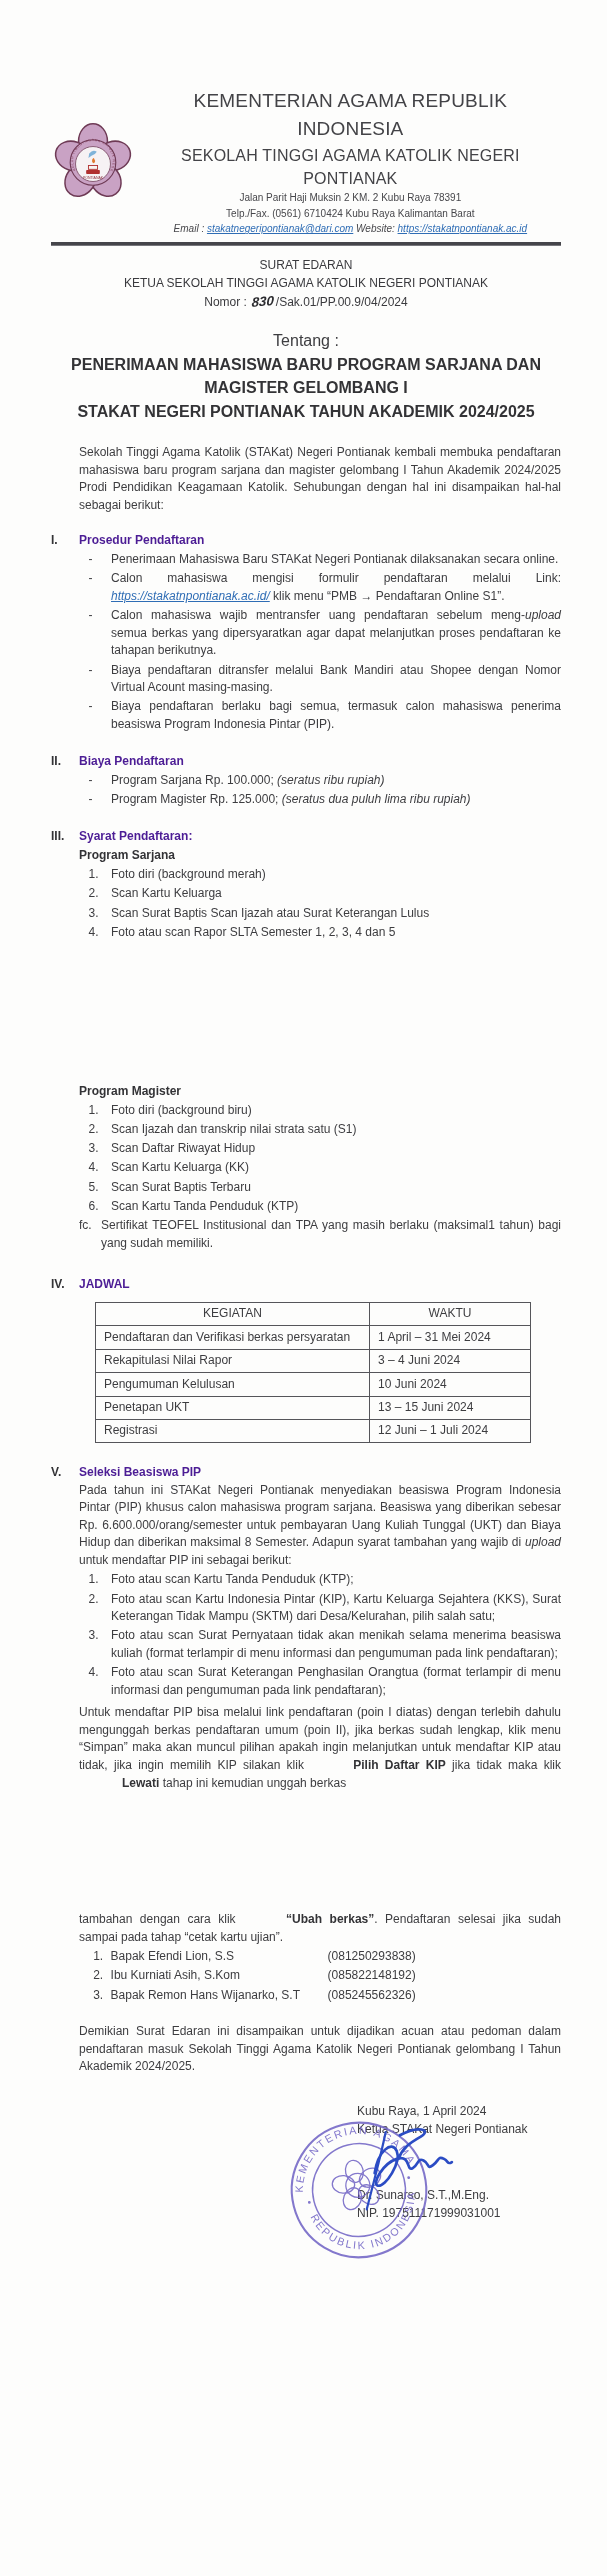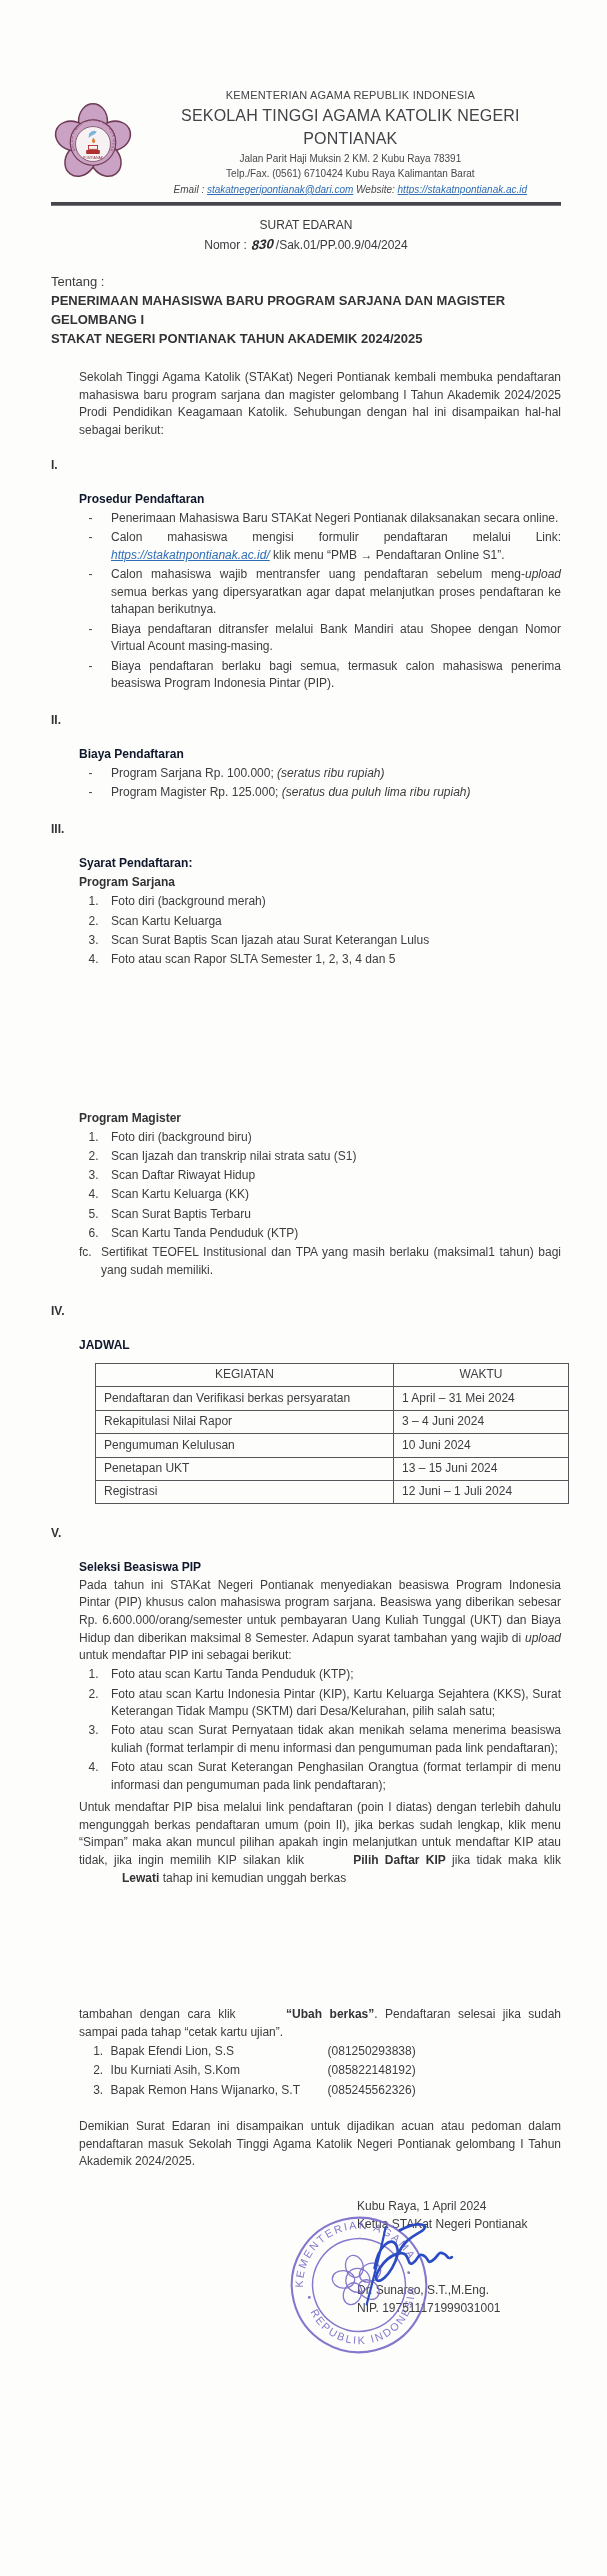--- a/index.html
+++ b/index.html
@@ -8,46 +8,46 @@
     background:#fdfdfc;color:#3d3d40;
     font-family:"Liberation Sans","DejaVu Sans",sans-serif;
     font-size:12px;line-height:1.47;
   }
   .content{padding:0 46px 0 51px;}
   .spacer-top{height:87px;}
   
   .letterhead{display:flex;align-items:center;}
   .logo{width:84px;height:79px;flex:none;margin-right:4.7px;}
   .lh-text{flex:1;text-align:center;color:#434347;}
-  .lh-ministry{font-size:11px;letter-spacing:0.2px;}
+  .lh-ministry{font-size:19px;letter-spacing:0.2px;}
   .lh-inst{font-size:16px;letter-spacing:0.2px;margin-top:0.8px;}
   .lh-addr,.lh-phone{font-size:10px;margin-top:0.8px;color:#47474b;}
   .lh-contact{font-size:10px;font-style:italic;margin-top:0.8px;color:#47474b;}
   a.lnk{color:#2f6db5;text-decoration:underline;font-style:italic;cursor:pointer;}
   .rule{height:3.2px;background:#45454a;border-bottom:0.8px solid #77777c;margin-top:4.7px;}
   
   .title-block{text-align:center;margin-top:11px;font-size:12px;color:#3a3a3e;}
   .hand{display:inline-block;font-weight:600;font-size:13.4px;font-style:italic;
         transform:rotate(-5deg) skewX(-8deg);color:#2c2c30;padding:0 1.6px;}
-  .tentang{margin-top:17.4px;font-size:13px;}
+  .tentang{text-align:center;margin-top:17.4px;font-size:16px;}
   .subject{font-weight:bold;color:#333336;}
   
   .para{margin:20.6px 0 0 28px;text-align:justify;}
   .sec{display:flex;margin-top:17.4px;}
   .sec-num{width:28px;font-weight:bold;color:#333336;flex:none;}
   .sec-body{flex:1;min-width:0;}
-  .sec-title{font-weight:bold;color:#0f172a;margin-top:34px;}
+  .sec-title{font-weight:bold;color:#4c1d95;}
   .sub-title{font-weight:bold;color:#333336;margin-top:1.6px;}
   .dli,.nli{display:flex;margin-top:1.6px;}
   .dm,.nm{width:32px;padding-left:9.5px;flex:none;box-sizing:border-box;}
   .dt,.nt{flex:1;text-align:justify;min-width:0;}
   .em{font-style:italic;}
   .b{font-weight:bold;color:#333336;padding-left:43px;}
   
-  .tbl{border-collapse:collapse;margin:8px 0 0 16px;width:474px;
+  .tbl{border-collapse:collapse;margin:8px 0 0 16px;width:436px;
        border:1.2px solid #55555a;}
   .tbl th,.tbl td{border:0.8px solid #55555a;padding:2.4px 8px;font-weight:normal;
        font-size:12px;color:#3d3d40;}
   .tbl th{text-align:center;}
   .tbl td.c1{width:63%;}
   
   .c-row{display:flex;margin:1.6px 0 0 14.2px;}
   .c-no{width:17.4px;flex:none;}
   .c-name{width:207px;flex:none;}
   .c-phone{flex:1;margin-left:10px;}
@@ -106,20 +106,21 @@
         <div class="lh-inst">SEKOLAH TINGGI AGAMA KATOLIK NEGERI PONTIANAK</div>
         <div class="lh-addr">Jalan Parit Haji Muksin 2 KM. 2 Kubu Raya 78391</div>
         <div class="lh-phone">Telp./Fax. (0561) 6710424 Kubu Raya Kalimantan Barat</div>
         <div class="lh-contact"><span>Email : </span><a class="lnk">stakatnegeripontianak@dari.com</a><span> Website: </span><a class="lnk">https://stakatnpontianak.ac.id</a></div>
       </div>
     </div>
     <div class="rule"></div>
 
     <div class="title-block">
       <div>SURAT EDARAN</div>
+      <div>KETUA SEKOLAH TINGGI AGAMA KATOLIK NEGERI PONTIANAK</div>
       <div><span>Nomor :</span> <span class="hand">830</span><span>/Sak.01/PP.00.9/04/2024</span></div>
     </div>
     <div class="tentang">
       <div>Tentang :</div>
       <div class="subject">PENERIMAAN MAHASISWA BARU PROGRAM SARJANA DAN MAGISTER GELOMBANG I</div>
       <div class="subject">STAKAT NEGERI PONTIANAK TAHUN AKADEMIK 2024/2025</div>
     </div>
 
     <p class="para">Sekolah Tinggi Agama Katolik (STAKat) Negeri Pontianak kembali membuka pendaftaran mahasiswa baru program sarjana dan magister gelombang I Tahun Akademik 2024/2025 Prodi Pendidikan Keagamaan Katolik. Sehubungan dengan hal ini disampaikan hal-hal sebagai berikut:</p>
 

